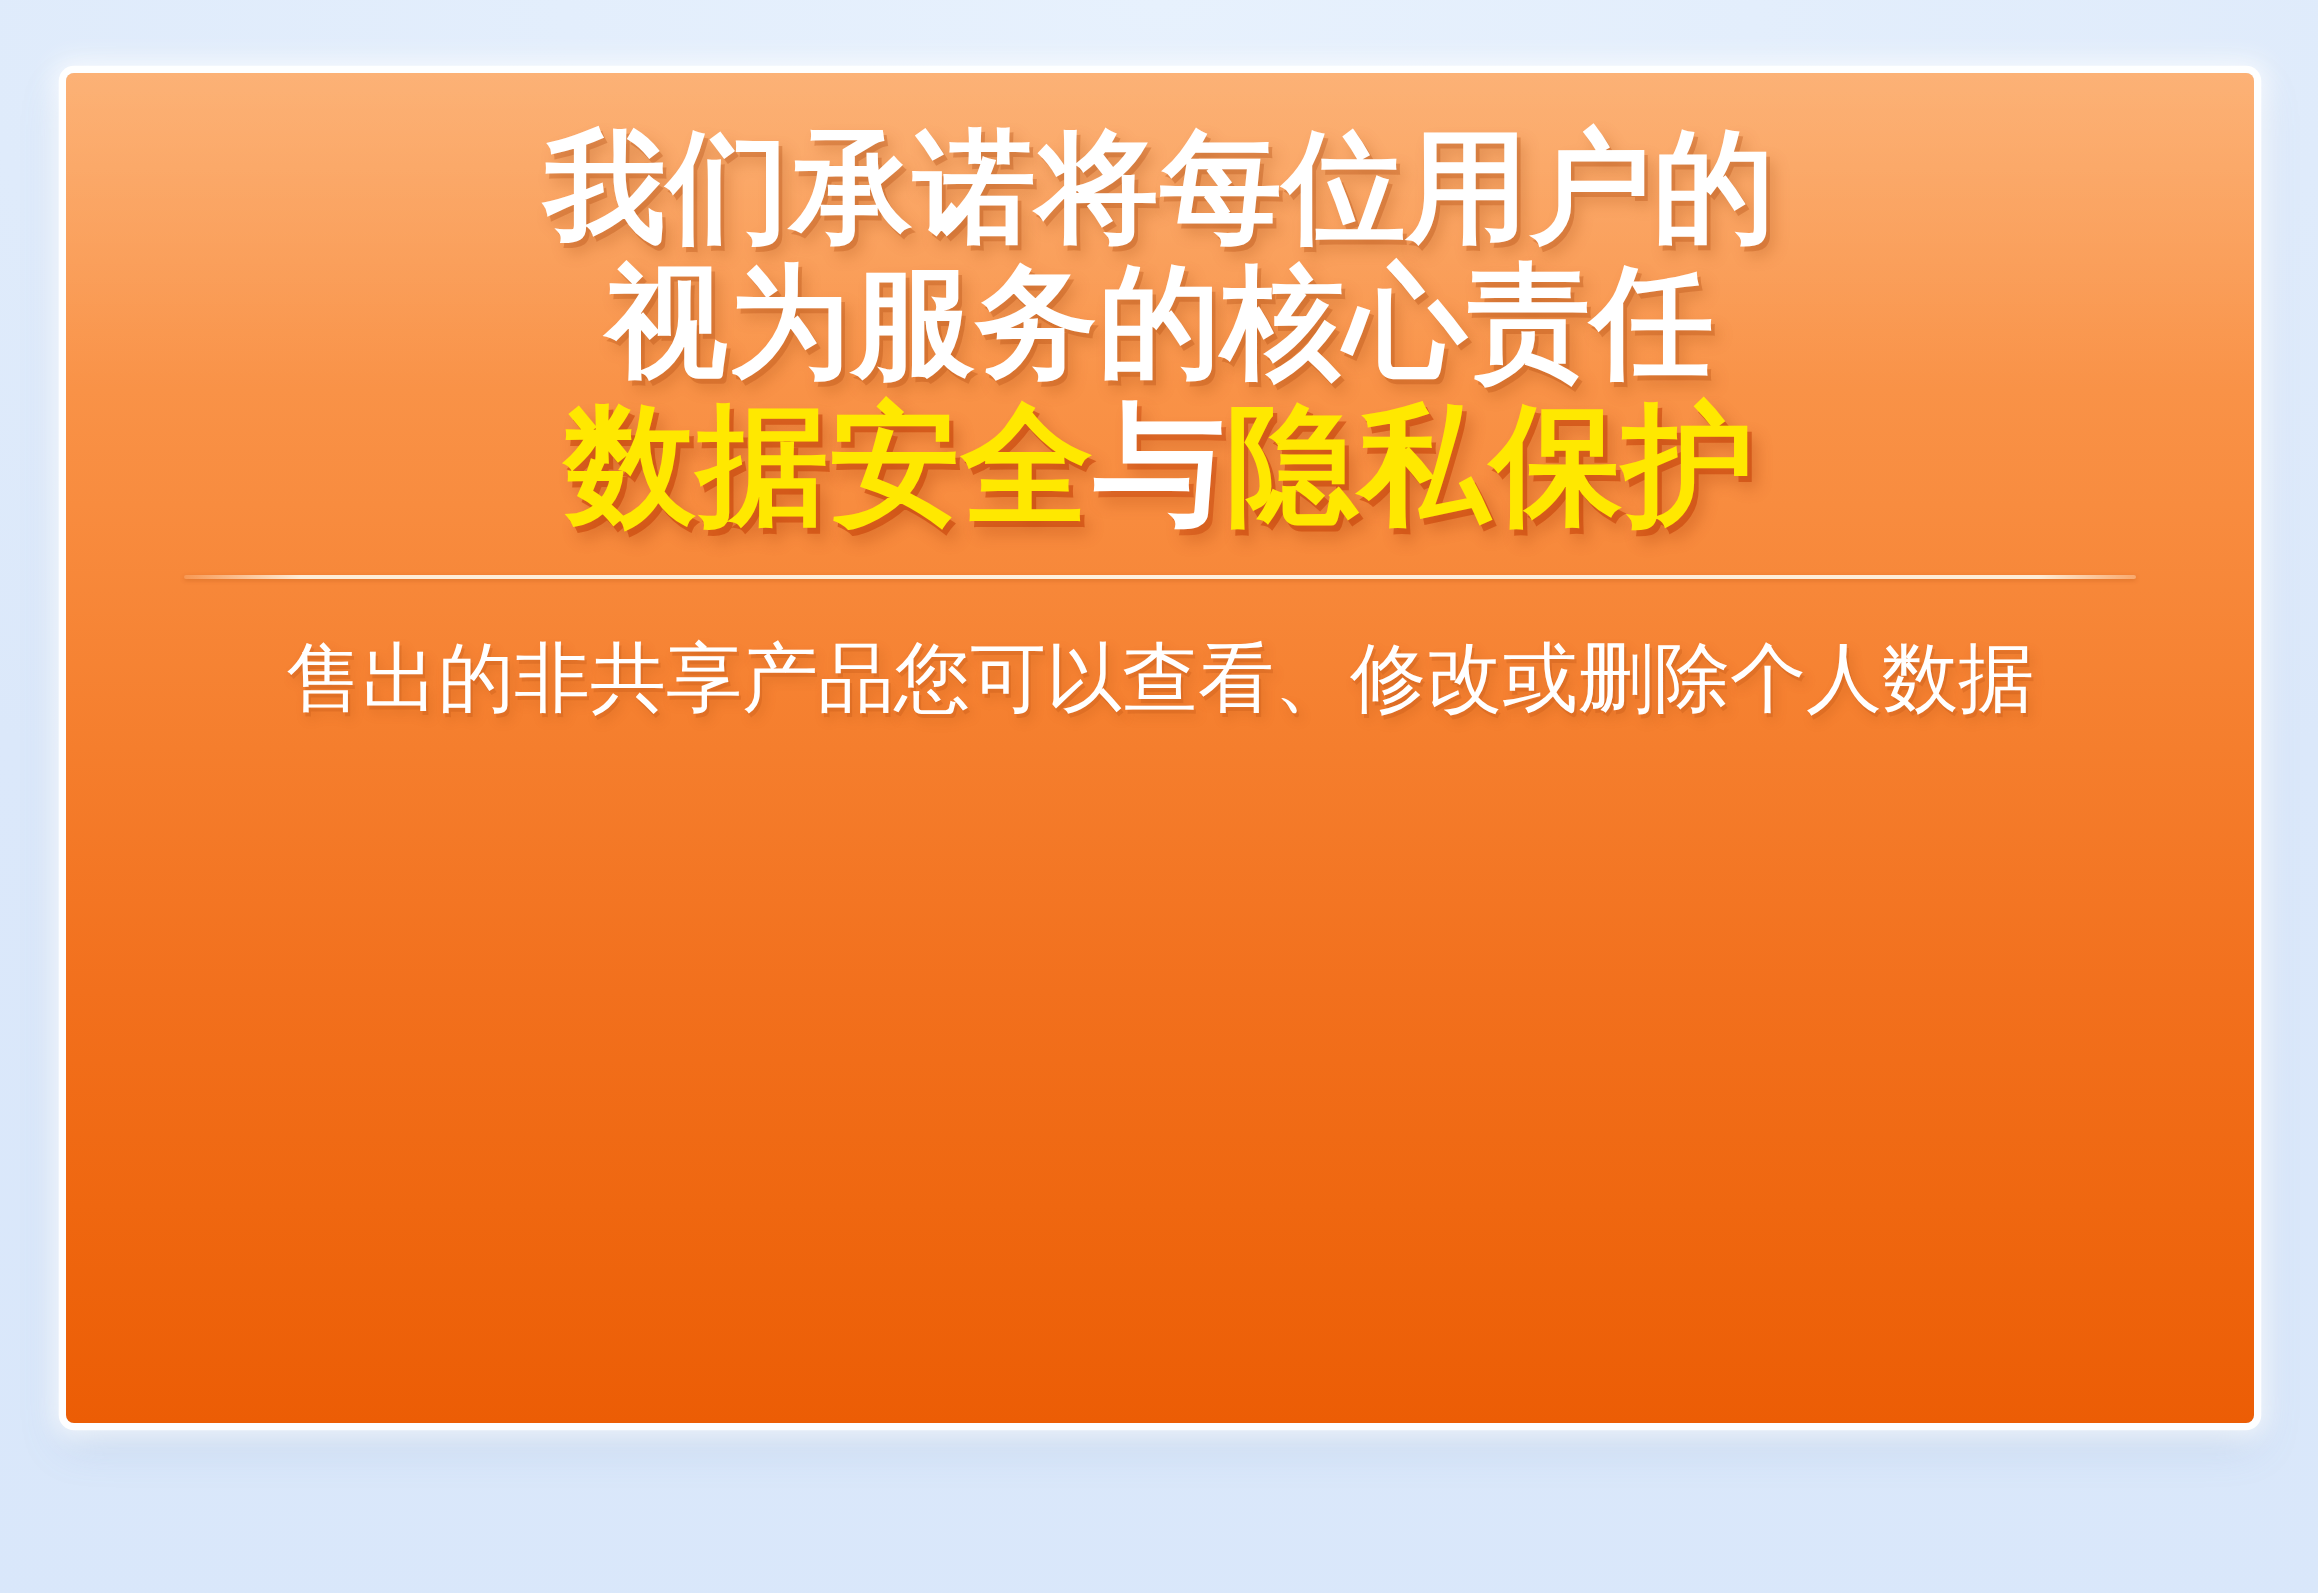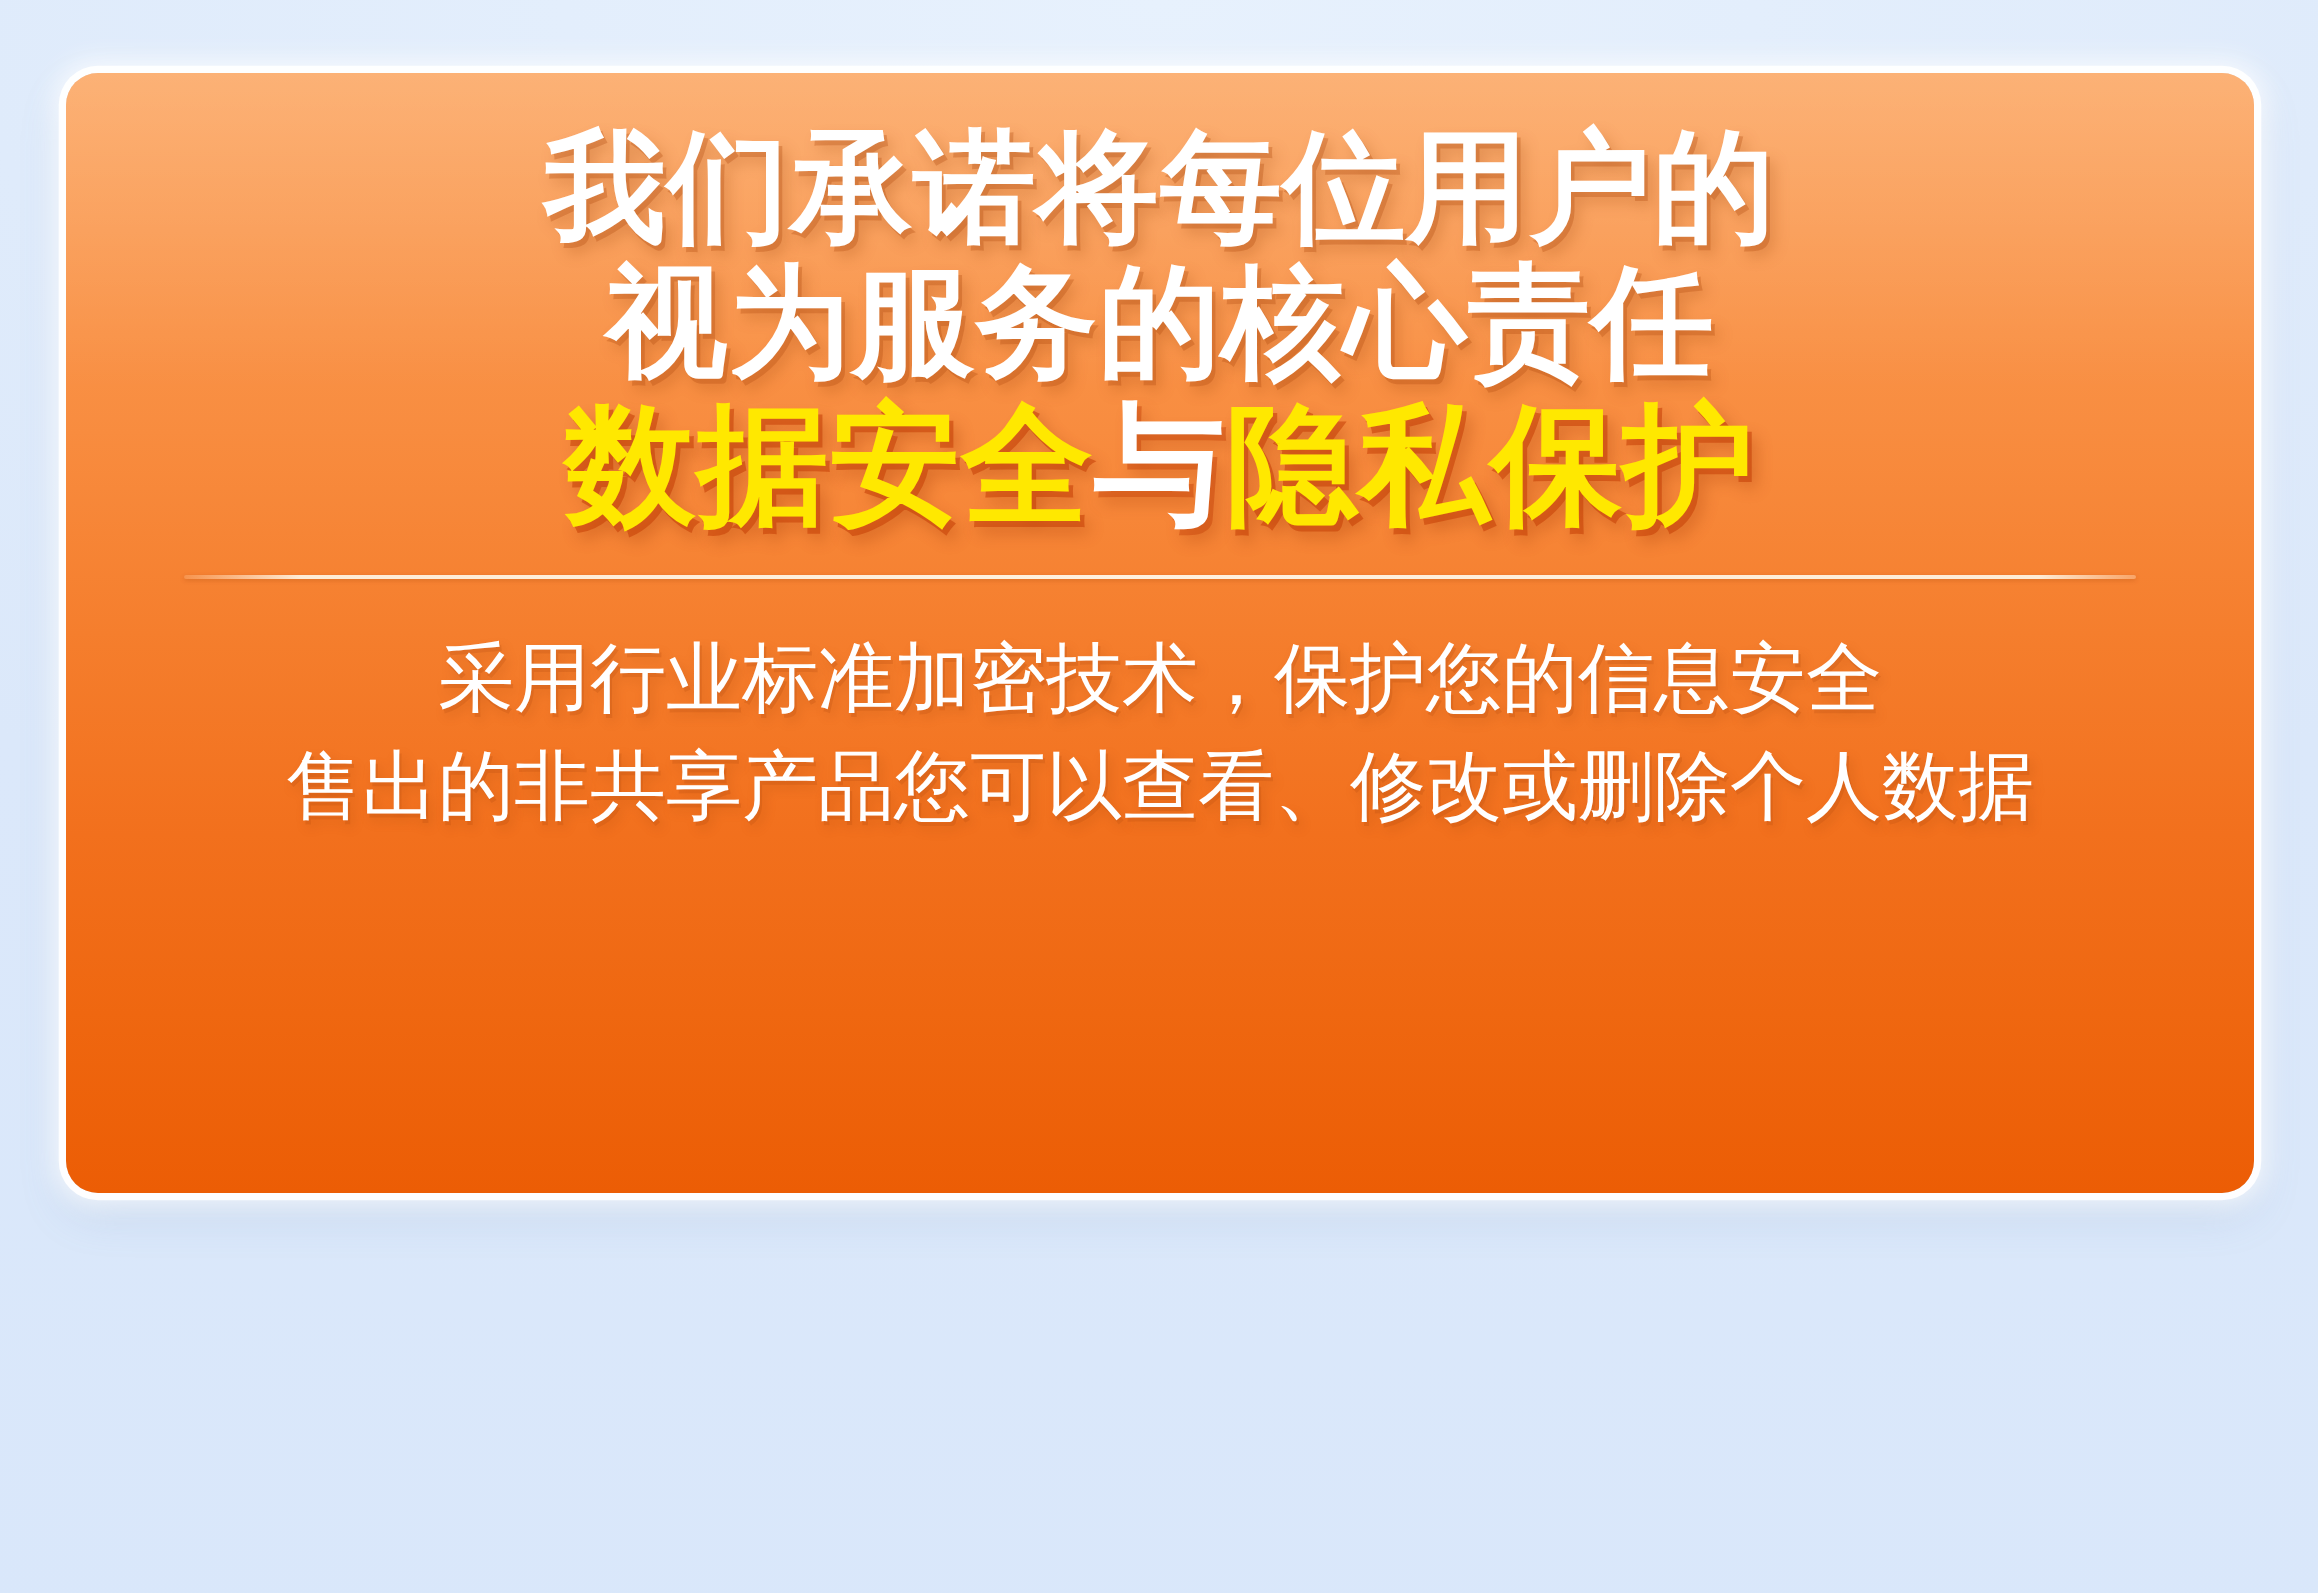--- a/index.html
+++ b/index.html
@@ -21,23 +21,23 @@
     background:
       radial-gradient(140% 110% at 50% 0%, #e7f1fd 0%, #dbe8fa 55%, #d9e7fa 100%);
   }
 
   
   .promise-card {
     position: absolute;
     left: 66px;
     top: 73px;
     width: 2188px;
-    height: 1120px;
+    height: 1350px;
     box-sizing: border-box;
-    border-radius: 32px;
+    border-radius: 8px;
     background: linear-gradient(180deg,
         #fca35c 0%,
         #fa9950 14%,
         #f88c3f 32%,
         #f57e2d 50%,
         #f2701d 68%,
         #ef6710 84%,
         #ec5d05 100%);
     box-shadow:
       0 0 0 7.3px rgba(255,255,255,0.93),
@@ -150,19 +150,18 @@
 
       <span class="hl-line hl-line-3">视为服务的核心责任</span>
 
       <span class="hl-line hl-line-2"><span class="hl-hi">数据安全</span><span class="hl-mid">与</span><span class="hl-hi">隐私保护</span></span>
 
     </div>
 
     <div class="divider"></div>
 
     <div class="body-text">
-      <span class="body-line">采用行业标准加密技术，保护您的信息安全</span>
       <span class="body-line">售出的非共享产品您可以查看、修改或删除个人数据</span>
     </div>
 
   </div>
 </div>
 
 
 </body></html>

